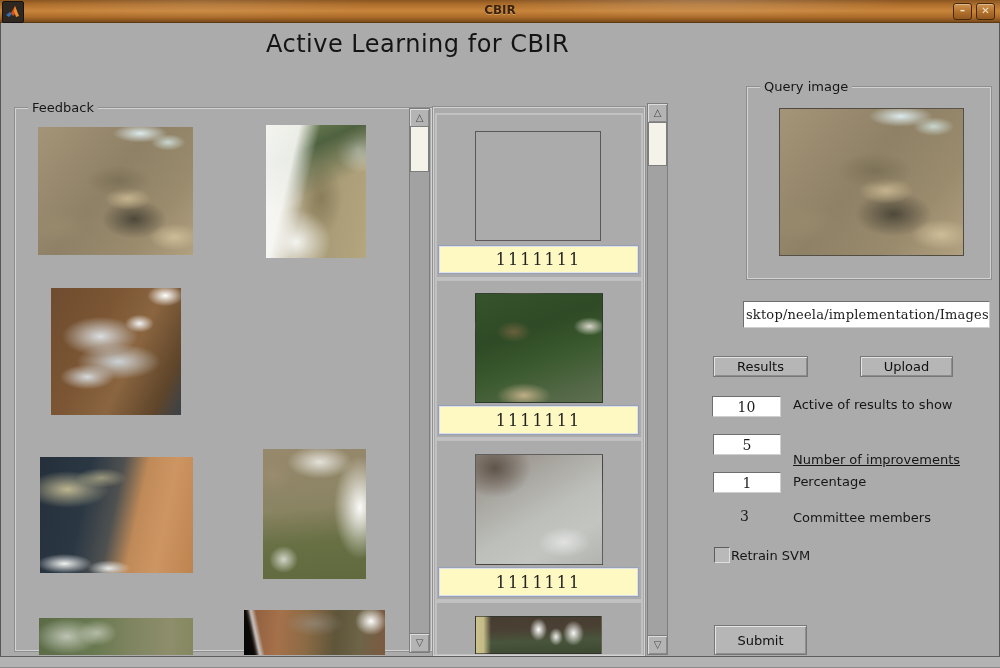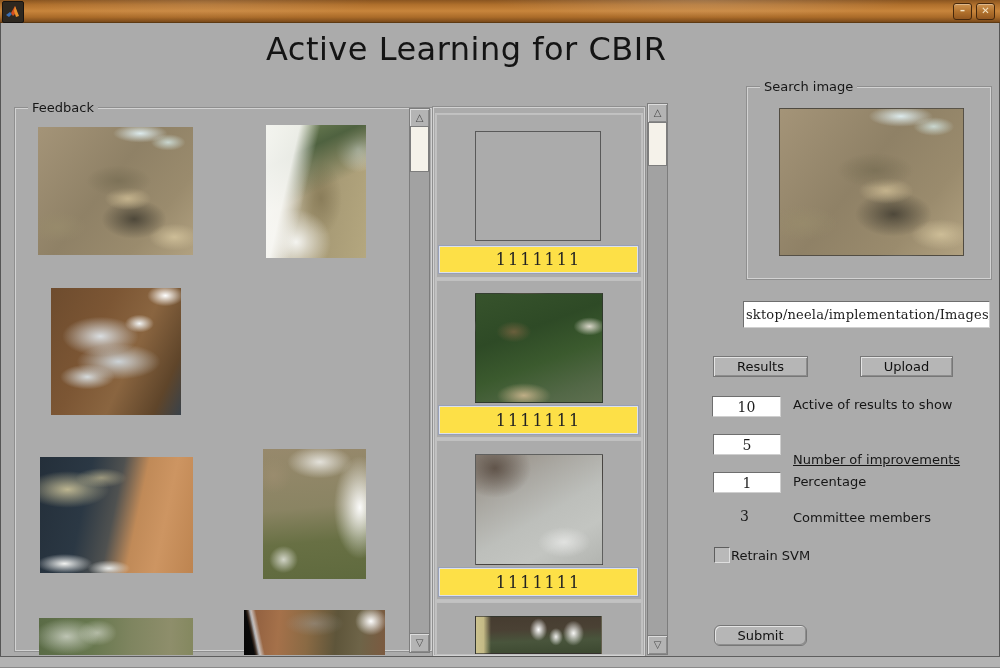--- a/index.html
+++ b/index.html
@@ -29,21 +29,21 @@
   }
   .tb-btns{position:absolute;right:5px;top:3px;display:flex;gap:4px;}
   .tb-btn{
     width:17px;height:15px;border:1px solid #46280c;border-radius:3px;
     background:linear-gradient(180deg,#cf9450 0%,#b0702c 55%,#94581f 100%);
     box-shadow:inset 0 1px 0 rgba(255,255,255,.35);
     color:#f4e4c4;font-size:10px;font-weight:bold;line-height:14px;text-align:center;
     cursor:default;
   }
   
-  .page-title{position:absolute;left:266px;top:30px;font-size:32px;color:#141414;letter-spacing:.5px;}
+  .page-title{position:absolute;left:266px;top:30px;font-size:24px;color:#141414;letter-spacing:.5px;}
   .frame{
     position:absolute;border:1px solid #8f8f8f;
     box-shadow:inset 0 0 0 1px #d2d2d2;
   }
   .frame-label{
     position:absolute;top:-8px;left:13px;padding:0 4px;background:#ababab;
     font-size:13px;color:#161616;white-space:nowrap;
   }
   .btn{
     position:absolute;background:#b6b6b6;border:1px solid #777;
@@ -75,21 +75,21 @@
   .sb-thumb{
     position:absolute;left:0;width:19px;background:#f5f2ea;
     border:1px solid #7d7d7d;box-sizing:border-box;cursor:default;
   }
   
   .fb-item{
     position:absolute;border:1px solid #c2c2c2;
     box-shadow:inset 0 0 0 1px rgba(255,255,255,.25);
   }
   .fb-field{
-    position:absolute;background:#fde047;border:1px solid #98a0b8;
+    position:absolute;background:#fef9c3;border:1px solid #98a0b8;
     box-shadow:inset 0 0 0 1px #dde1ea;
     font-family:"DejaVu Serif",serif;font-size:16px;letter-spacing:2px;color:#222;
     text-align:center;padding:0;box-sizing:border-box;outline:none;
   }
   
   .sat{position:absolute;}
   .bordered{border:1px solid rgba(45,45,45,.65);box-sizing:border-box;}
   .img-terrain{background:
     radial-gradient(ellipse 22% 9% at 66% 5%,#dceaec 0%,rgba(220,234,236,0) 80%),
     radial-gradient(ellipse 14% 8% at 84% 12%,#c9d6cf 0%,rgba(201,214,207,0) 80%),
@@ -180,20 +180,21 @@
 
   <div class="titlebar">
     <div class="sheen"></div>
     <div class="app-icon">
       <svg width="16" height="16" viewBox="0 0 16 16">
         <polygon points="1,11 5,8 7,10 4,13" fill="#3b6fb5"></polygon>
         <polygon points="6,9 10,2 12,8 8,12" fill="#d34f20"></polygon>
         <polygon points="10,2 14,12 11,13 9,7" fill="#e8912c"></polygon>
       </svg>
     </div>
+    <div class="win-title">CBIR</div>
     <div class="tb-btns">
       <div class="tb-btn"><span>–</span></div>
       <div class="tb-btn"><span>✕</span></div>
     </div>
   </div>
 
   <div class="page-title">Active Learning for CBIR</div>
 
   <div class="frame" style="left:14px;top:107px;width:417px;height:543px;">
     <div class="frame-label">Feedback</div>
@@ -235,21 +236,21 @@
     </div>
   </div>
 
   <div class="vscroll" style="left:647px;top:103px;height:552px;">
     <div class="sb-btn" style="top:0;"><span>△</span></div>
     <div class="sb-thumb" style="top:18px;height:44px;"></div>
     <div class="sb-btn down"><span>▽</span></div>
   </div>
 
   <div class="frame" style="left:746px;top:86px;width:244px;height:192px;">
-    <div class="frame-label">Search image</div>
+    <div class="frame-label">Query image</div>
     <div class="sat img-terrain bordered" style="left:32px;top:21px;width:185px;height:148px;"></div>
   </div>
 
   <input class="edit path" style="left: 743px; top: 301px; width: 247px; height: 27px;" value="sktop/neela/implementation/Images/224">
 
   <button class="btn" style="left:713px;top:356px;width:95px;height:21px;">Results</button>
   <button class="btn" style="left:860px;top:356px;width:93px;height:21px;">Upload</button>
 
   <input class="edit" style="left: 712px; top: 396px; width: 69px; height: 21px;" value="10">
   <div class="side-label" style="left:793px;top:397px;">Active of results to show</div>
@@ -259,16 +260,16 @@
 
   <input class="edit" style="left: 713px; top: 472px; width: 68px; height: 21px;" value="1">
   <div class="side-label" style="left:793px;top:474px;">Percentage</div>
 
   <div class="static-num" style="left:740px;top:508px;">3</div>
   <div class="side-label" style="left:793px;top:510px;">Committee members</div>
 
   <div class="checkbox" style="left:714px;top:547px;"></div>
   <div class="side-label" style="left:731px;top:548px;">Retrain SVM</div>
 
-  <button class="btn" style="left:714px;top:625px;width:93px;height:21px;border-radius:6px;">Submit</button>
+  <button class="btn" style="left:714px;top:625px;width:93px;height:30px;">Submit</button>
 
   <div class="bottom-strip"></div>
 </div>
 
 </body></html>

